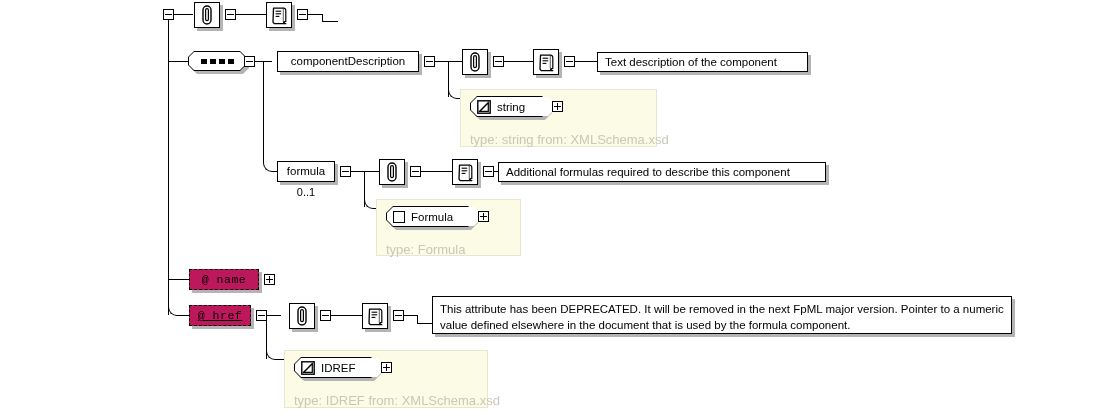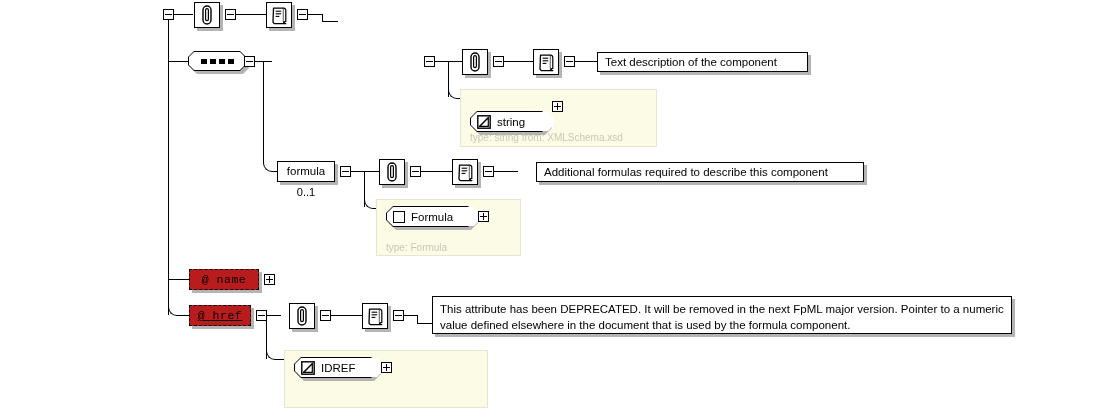--- a/index.html
+++ b/index.html
@@ -54,21 +54,21 @@
     justify-content: center;
     padding: 0 7px;
     white-space: nowrap;
     box-shadow: 3px 3px 0 0 #b4b4b4;
   }
 
   
   .attr-box {
     position: absolute;
     box-sizing: border-box;
-    background: #b91c1c;
+    background: #be185d;
     border: 1px dashed #000;
     font-size: 11.5px;
     font-family: "Liberation Mono", monospace;
     color: #000;
     display: flex;
     align-items: center;
     justify-content: center;
     padding: 0 6px;
     white-space: nowrap;
     box-shadow: 3px 3px 0 0 #b4b4b4;
@@ -193,21 +193,21 @@
 
   
   .type-panel {
     position: absolute;
     box-sizing: border-box;
     background: #fbfbe6;
     border: 1px solid #e6e6d2;
   }
   .type-caption {
     position: absolute;
-    font-size: 10px;
+    font-size: 13px;
     color: #c8c8b4;
     white-space: nowrap;
   }
 
   
   .cardinality {
     position: absolute;
     font-size: 11px;
     color: #000;
     white-space: nowrap;
@@ -279,20 +279,23 @@
       <span class="seq-dot"></span>
     </div>
   </div>
   <div class="toggle" style="left:244px; top:56px;"></div>
 
   <div class="hline" style="left:255px; top:61px; width:17px;"></div>
   <div class="vline" style="left:263px; top:61px; height:99px;"></div>
 
   <div class="elbow" style="left:263px; top:159px; width:16px; height:12px;"></div>
 
+  <div class="node-box" style="left:277px; top:51px; width:142px; height:21px;">
+    <span>componentDescription</span>
+  </div>
   <div class="toggle" style="left:424px; top:56px;"></div>
 
   <div class="hline" style="left:435px; top:61px; width:14px;"></div>
   <div class="vline" style="left:448px; top:61px; height:36px;"></div>
 
   <div class="elbow" style="left:448px; top:86px; width:12px; height:12px;"></div>
 
   <div class="hline" style="left:448px; top:61px; width:14px;"></div>
 
   <div class="icon-box" style="left:462px; top:49px;">
@@ -315,21 +318,21 @@
   </div>
   <div class="toggle" style="left:564px; top:56px;"></div>
   <div class="hline" style="left:575px; top:61px; width:23px;"></div>
 
   <div class="doc-box" style="left:597px; top:52px; width:211px; height:20px; padding:2px 7px; line-height:15px;">
     <span>Text description of the component</span>
   </div>
 
   <div class="type-panel" style="left:460px; top:89px; width:197px; height:58px;"></div>
 
-  <div class="oct-wrap" style="left:470px; top:96px; width:79px; height:24px;margin-top:15px;">
+  <div class="oct-wrap" style="left:470px; top:96px; width:79px; height:24px;">
     <div class="oct-shadow" style="left:3px; top:3px; width:79px; height:21px;"></div>
     <div class="oct-border" style="left:0; top:0; width:79px; height:21px;"></div>
     <div class="oct-fill" style="width:77px; height:19px; padding-left:6px;">
       <svg width="14" height="14" viewBox="0 0 14 14">
         <rect x="0.8" y="0.8" width="12.4" height="12.4" fill="#fff" stroke="#000" stroke-width="1.4"></rect>
         <path d="M2.6 11.3 L11.3 2.6 L11.3 11.3 Z" fill="#fff" stroke="#000" stroke-width="1.2"></path>
         <line x1="2.6" y1="11.3" x2="11.3" y2="2.6" stroke="#000" stroke-width="1.2"></line>
       </svg>
       <span class="oct-label">string</span>
     </div>
@@ -362,21 +365,21 @@
       <path d="M2.5 2.2 h10 v13.2 a2.3 2.3 0 0 0 2.3 2.3 h-10.5 a2.3 2.3 0 0 1 -2.3 -2.3 z" fill="#fff" stroke="#000" stroke-width="1.3" stroke-linejoin="round"></path>
       <path d="M12.5 2.2 a2.2 2.2 0 0 1 2.3 2.2 v11 a2.3 2.3 0 0 0 -2.3 2.3" fill="#fff" stroke="#000" stroke-width="1.2"></path>
       <line x1="4.6" y1="5.2" x2="10.2" y2="5.2" stroke="#000" stroke-width="1.1"></line>
       <line x1="4.6" y1="7.8" x2="10.2" y2="7.8" stroke="#000" stroke-width="1.1"></line>
       <line x1="4.6" y1="10.4" x2="8.4" y2="10.4" stroke="#000" stroke-width="1.1"></line>
     </svg>
   </div>
   <div class="toggle" style="left:483px; top:166px;"></div>
   <div class="hline" style="left:494px; top:171px; width:24px;"></div>
 
-  <div class="doc-box" style="left:536px; top:162px; width:328px; height:20px; padding:2px 7px; line-height:15px;">
+  <div class="doc-box" style="left:498px; top:162px; width:328px; height:20px; padding:2px 7px; line-height:15px;">
     <span>Additional formulas required to describe this component</span>
   </div>
 
   <div class="type-panel" style="left:376px; top:199px; width:145px; height:57px;"></div>
 
   <div class="oct-wrap" style="left:386px; top:206px; width:89px; height:21px;">
     <div class="oct-shadow" style="left:3px; top:3px; width:89px; height:21px;"></div>
     <div class="oct-border" style="left:0; top:0; width:89px; height:21px;"></div>
     <div class="oct-fill" style="width:87px; height:19px; padding-left:6px;">
       <span class="glyph-square"></span>
@@ -436,14 +439,15 @@
     <div class="oct-fill" style="width:82px; height:19px; padding-left:6px;">
       <svg width="14" height="14" viewBox="0 0 14 14">
         <rect x="0.8" y="0.8" width="12.4" height="12.4" fill="#fff" stroke="#000" stroke-width="1.4"></rect>
         <path d="M2.6 11.3 L11.3 2.6 L11.3 11.3 Z" fill="#fff" stroke="#000" stroke-width="1.2"></path>
         <line x1="2.6" y1="11.3" x2="11.3" y2="2.6" stroke="#000" stroke-width="1.2"></line>
       </svg>
       <span class="oct-label">IDREF</span>
     </div>
   </div>
   <div class="toggle plus" style="left:381px; top:362px;"></div>
+  <div class="type-caption" style="left:294px; top:393px;">type: IDREF from: XMLSchema.xsd</div>
 
 </div>
 
 </body></html>

